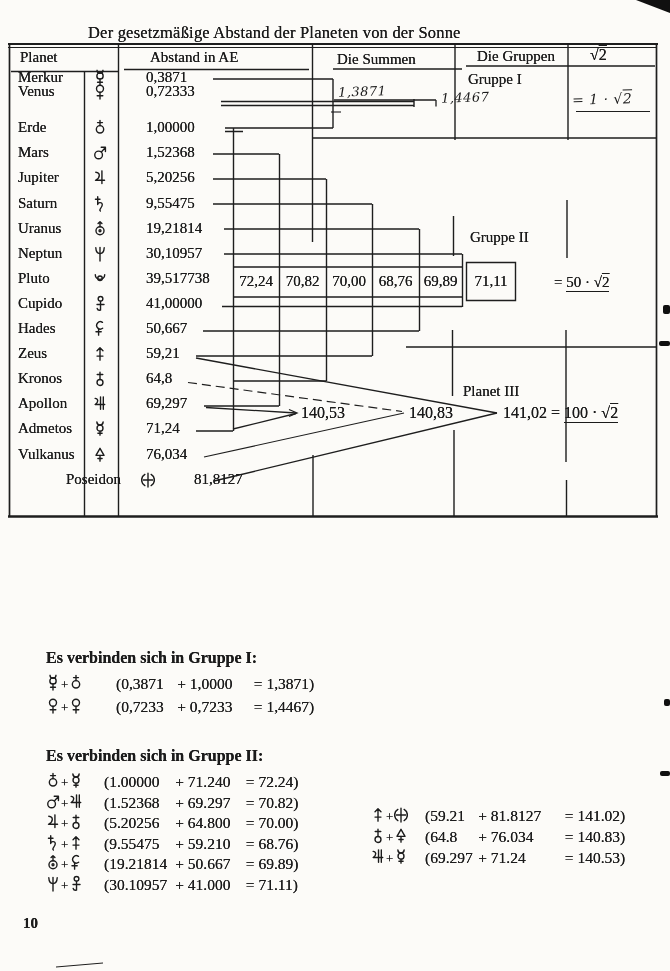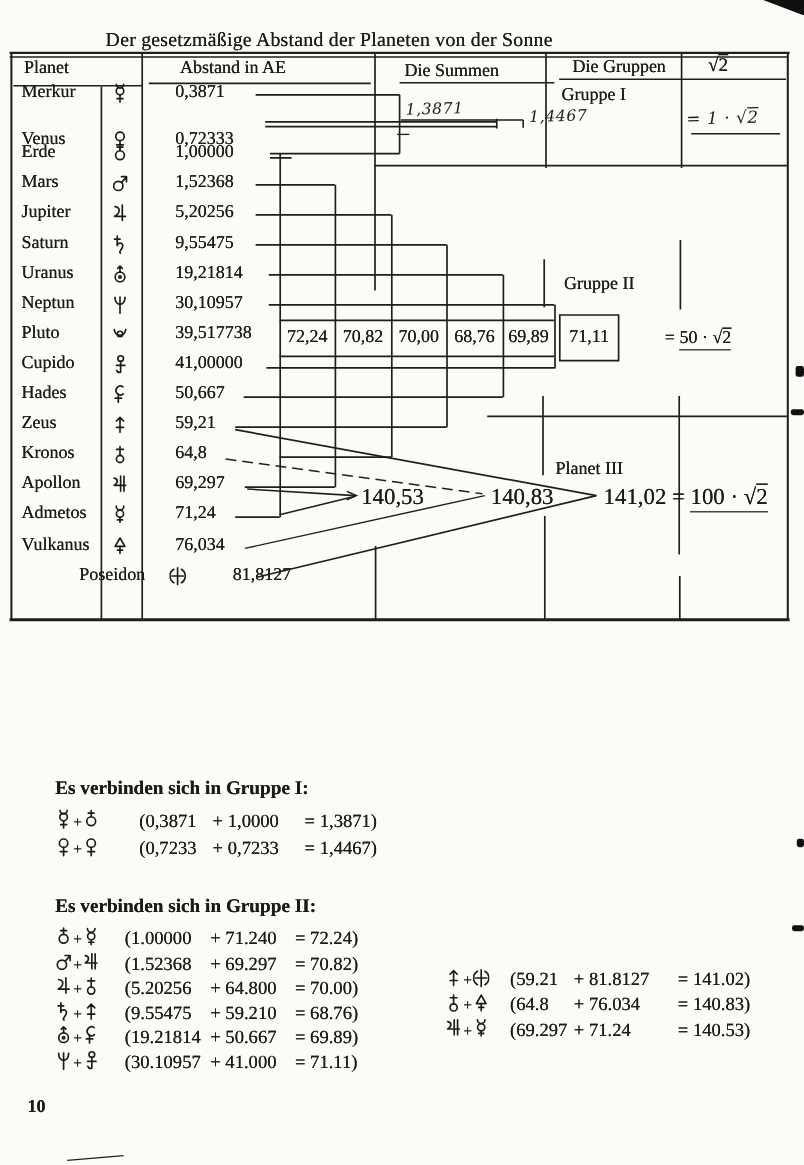--- a/index.html
+++ b/index.html
@@ -16,21 +16,21 @@
   .title{font-size:16.5px;letter-spacing:.2px;}
   .hdr{font-size:15px;}
   .p-row{position:absolute;left:0;height:25px;width:670px;}
   .p-name{position:absolute;left:18px;top:2px;font-size:15px;}
   .p-sym{position:absolute;left:88px;top:2px;width:24px;text-align:center;}
   .p-dist{position:absolute;left:146px;top:2px;font-size:15px;}
   .pl-icon{width:14px;height:18px;vertical-align:-3px;}
   .pl-icon *{stroke:#1c1c1c;stroke-width:1.6;fill:none;stroke-linecap:round;stroke-linejoin:round;}
   .glabel{font-size:15px;}
   .sumcell{position:absolute;top:273px;text-align:center;font-size:15px;}
-  .g3num{font-size:19px;}
+  .g3num{font-size:16px;}
   .hand{font-style:italic;font-family:"DejaVu Serif",serif;font-size:13px;letter-spacing:.5px;transform:rotate(-1.5deg);}
   .ul{border-bottom:1.4px solid #1b1b1b;padding-bottom:1px;}
   .rad{text-decoration:overline;}
   .result{font-size:15px;}
   .section{position:absolute;margin-left:28px;}
   .sec-head{font-weight:bold;font-size:16px;margin:0 0 7px 0;}
   .eq-row{font-size:15.5px;height:20.5px;position:relative;}
   #sec-g1 .eq-row{height:23px;}
   #sec-g3 .eq-row{height:21px;}
   .pair{display:inline-block;}
@@ -202,21 +202,21 @@
   </div>
 
   <div id="planet-rows">
       <div class="p-row" style="top: 67px;">
         <span class="p-name ink">Merkur</span>
         <span class="p-sym"><svg class="pl-icon" viewBox="0 0 16 20">
             <use href="#sym-merkur"></use>
           </svg></span>
         <span class="p-dist ink">0,3871</span>
       </div>
-      <div class="p-row" style="top: 106px;">
+      <div class="p-row" style="top: 81px;">
         <span class="p-name ink">Venus</span>
         <span class="p-sym"><svg class="pl-icon" viewBox="0 0 16 20">
             <use href="#sym-venus"></use>
           </svg></span>
         <span class="p-dist ink">0,72333</span>
       </div>
       <div class="p-row" style="top: 117.2px;">
         <span class="p-name ink">Erde</span>
         <span class="p-sym"><svg class="pl-icon" viewBox="0 0 16 20">
             <use href="#sym-erde"></use>

